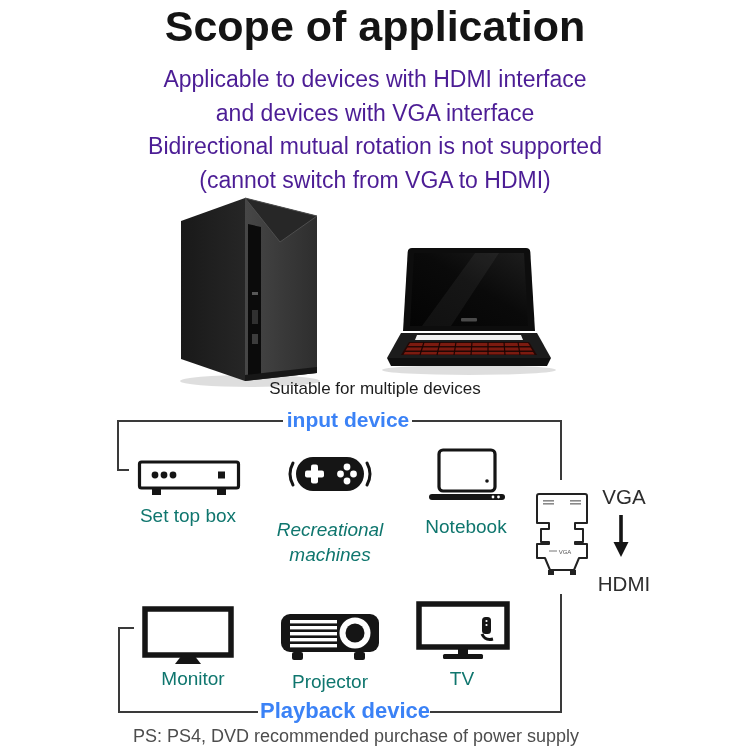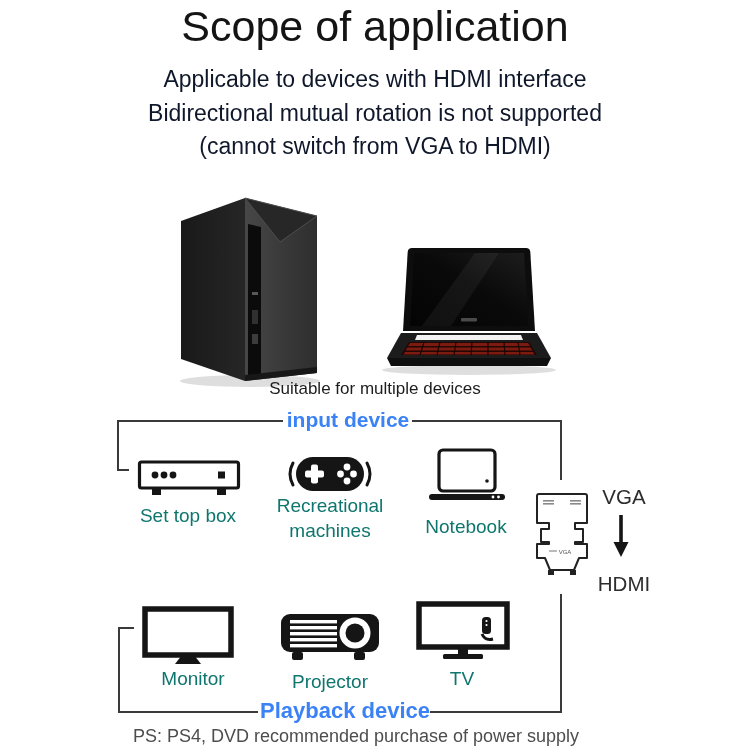--- a/index.html
+++ b/index.html
@@ -3,43 +3,44 @@
 <meta charset="utf-8">
 <style>
   html,body{margin:0;padding:0;background:#fff;}
   #canvas{
     position:relative;width:750px;height:750px;background:#ffffff;overflow:hidden;
     font-family:"Liberation Sans","DejaVu Sans",sans-serif;color:#1f1f1f;
   }
   .abs{position:absolute;}
   .page-title{
     top:2px;left:0;width:750px;text-align:center;
-    font-size:43px;font-weight:normal;letter-spacing:0px;color:#141414;
+    font-size:43px;font-weight:bold;letter-spacing:0px;color:#141414;
   }
   .subtitle{top:63px;left:0;width:750px;text-align:center;}
-  .subtitle .line{font-size:23px;line-height:33.5px;color:#0f172a;}
+  .subtitle .line{font-size:23px;line-height:33.5px;color:#4c1d95;}
   .devices-caption{top:379px;left:0;width:750px;text-align:center;font-size:17px;color:#1d1d1d;}
   .section-header{font-weight:bold;text-align:center;color:#3b82f6;}
   .input-header{left:280px;top:408px;width:136px;font-size:21px;}
   .playback-header{left:258px;top:698px;width:174px;font-size:22px;}
   .conn{position:absolute;background:#3a3a3a;}
   .icon-label{text-align:center;font-size:19px;line-height:1.32;color:#0f766e;}
   .port-label{font-size:20.5px;color:#2d2d2d;text-align:center;}
   .footnote{top:726px;left:0;width:712px;text-align:center;font-size:18px;color:#4d4d4d;}
   svg{display:block;}
 </style>
 </head>
 <body>
 
 <div id="canvas">
 
   <h1 class="abs page-title" style="margin:0;">Scope of application</h1>
 
   <div class="abs subtitle">
     <div class="line">Applicable to devices with HDMI interface</div>
+    <div class="line">and devices with VGA interface</div>
     <div class="line">Bidirectional mutual rotation is not supported</div>
     <div class="line">(cannot switch from VGA to HDMI)</div>
   </div>
 
   <svg class="abs" style="left:176px;top:194px;" width="146" height="196" viewBox="0 0 146 196">
     <defs>
       <linearGradient id="frontg" x1="0" y1="0" x2="1" y2="0">
         <stop offset="0" stop-color="#474747"></stop>
           <stop offset="0.5" stop-color="#3a3a3a"></stop>
           <stop offset="1" stop-color="#2e2e2e"></stop>
@@ -120,21 +121,21 @@
       <path d="M9,13 Q3,24 9,35" stroke="#151515" stroke-width="3" fill="none" stroke-linecap="round"></path>
       <path d="M83,13 Q89,24 83,35" stroke="#151515" stroke-width="3" fill="none" stroke-linecap="round"></path>
       <rect x="12" y="7" width="68" height="34" rx="17" fill="#151515"></rect>
       <rect x="21" y="20.5" width="19" height="7" rx="2" fill="#fff"></rect>
       <rect x="27" y="14.5" width="7" height="19" rx="2" fill="#fff"></rect>
       <circle cx="63" cy="17" r="3.4" fill="#fff"></circle>
       <circle cx="56.5" cy="24" r="3.4" fill="#fff"></circle>
       <circle cx="69.5" cy="24" r="3.4" fill="#fff"></circle>
       <circle cx="63" cy="31" r="3.4" fill="#fff"></circle>
     </svg>
-    <div class="abs icon-label" style="left:272px;top:493px;width:116px;">Recreational machines</div>
+    <div class="abs icon-label" style="left:272px;top:517px;width:116px;font-style:italic;">Recreational machines</div>
 
     <svg class="abs" style="left:429px;top:448px;" width="76" height="54" viewBox="0 0 76 54">
       <rect x="10" y="2" width="56" height="41" rx="4" fill="#fff" stroke="#151515" stroke-width="3.2"></rect>
       <circle cx="58" cy="33" r="1.8" fill="#151515"></circle>
       <rect x="0" y="46" width="76" height="6" rx="3" fill="#151515"></rect>
       <circle cx="64" cy="49" r="1.4" fill="#fff"></circle>
       <circle cx="69.5" cy="49" r="1.4" fill="#fff"></circle>
     </svg>
     <div class="abs icon-label" style="left:406px;top:506px;width:120px;margin-top:8px;">Notebook</div>
   </div>

